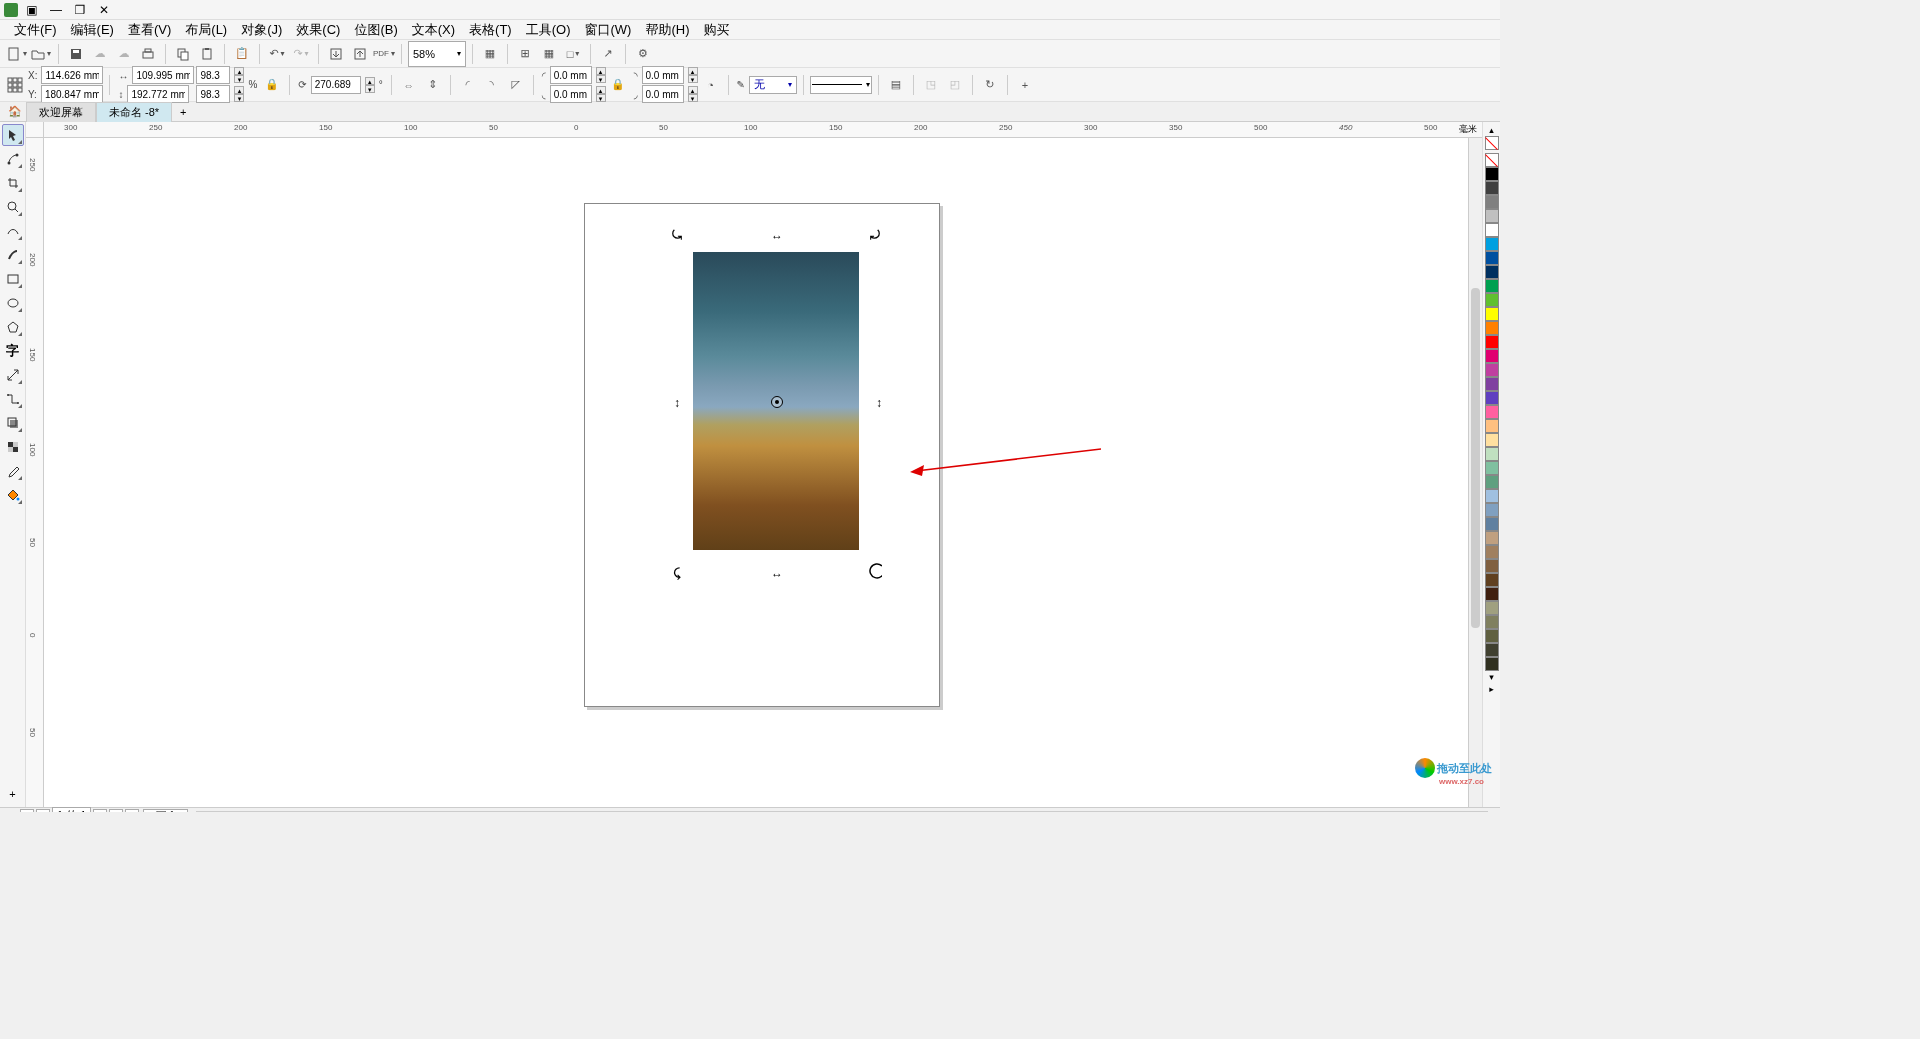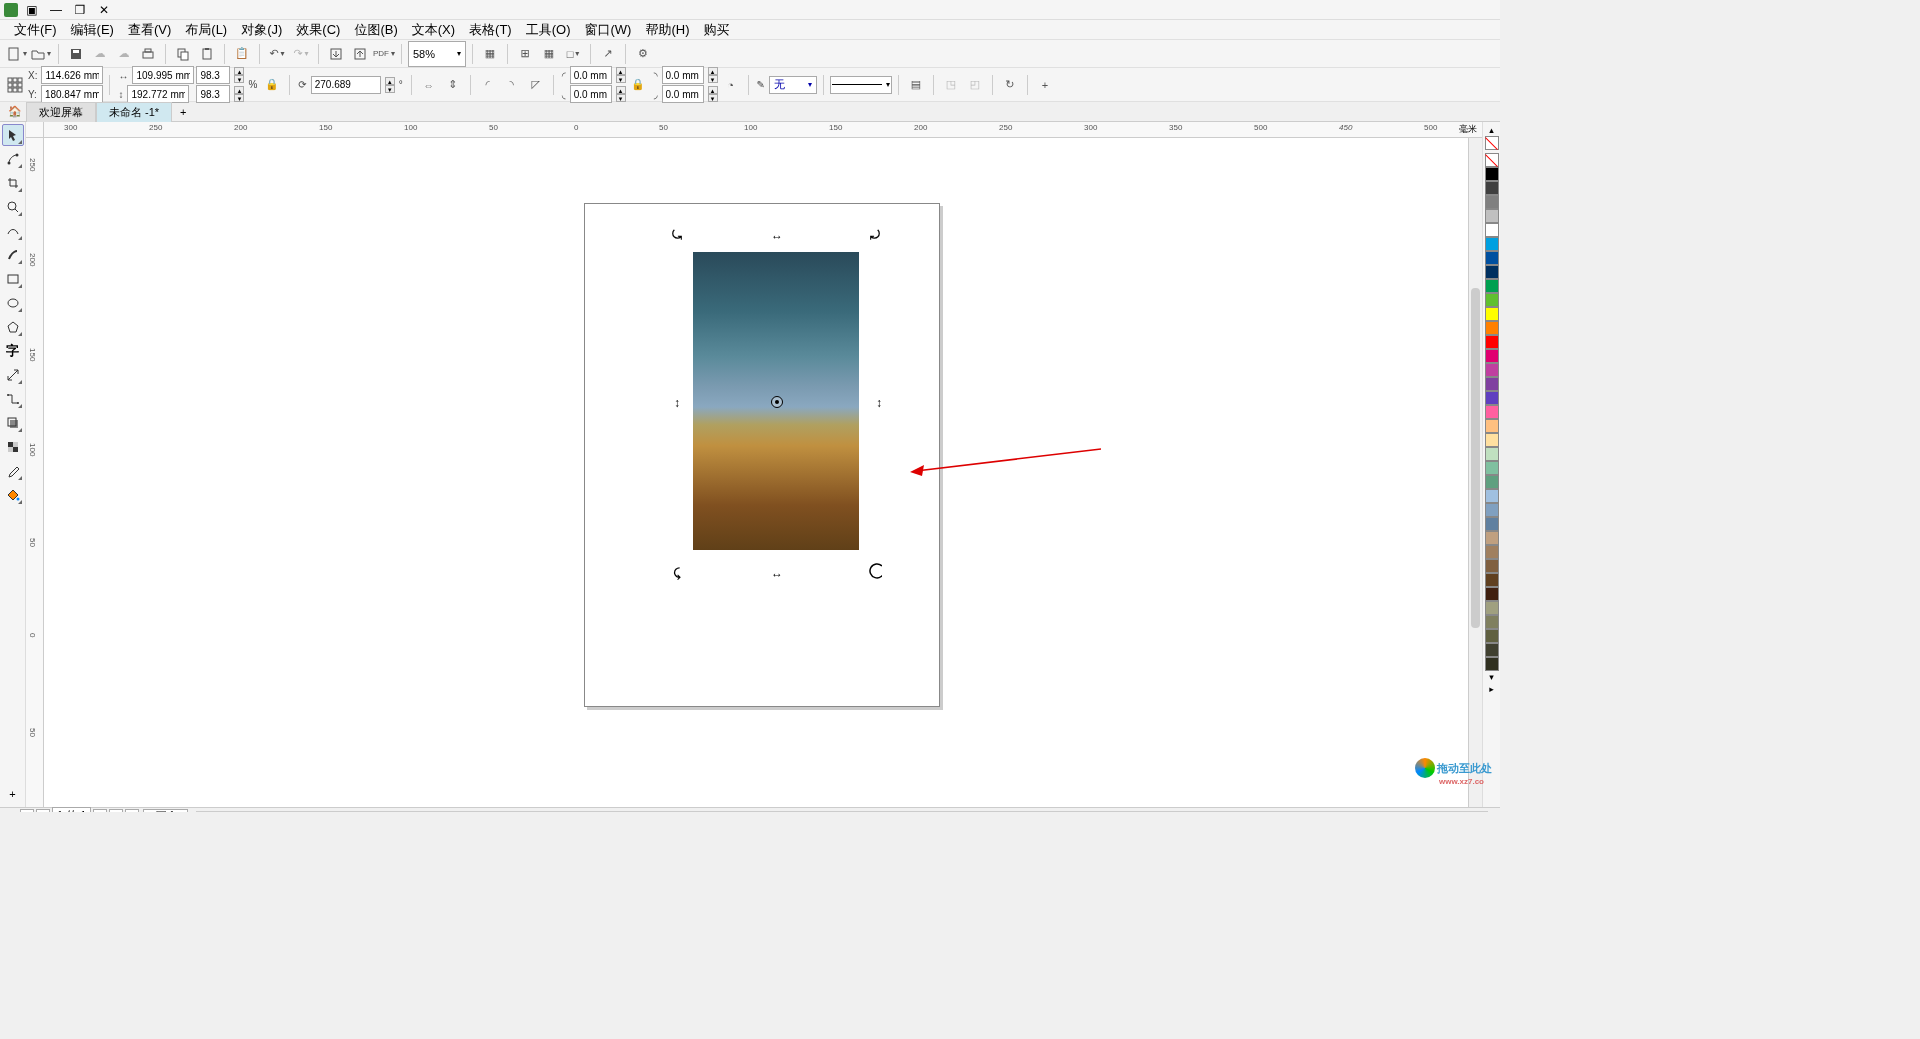--- a/index.html
+++ b/index.html
@@ -262,21 +262,21 @@
         <div class="tb-spinner">
           <span>▴</span>
           <span>▾</span>
         </div>
       </div>
   </div>
   <span class="tb-label">%</span>
   <div class="tb-btn">🔒</div>
   <div class="tb-sep"></div>
   <span class="tb-label">⟳</span>
-  <input class="tb-input" style="width: 70px;" value="270.689">
+  <input class="tb-input" style="width: 50px;" value="270.689">
   <div class="tb-spinner">
       <span>▴</span>
       <span>▾</span>
     </div>
   <span class="tb-label">°</span>
   <div class="tb-sep"></div>
   <div class="tb-btn">⇔</div>
   <div class="tb-btn">⇕</div>
   <div class="tb-sep"></div>
   <div class="tb-btn">◜</div>
@@ -339,21 +339,21 @@
   <div class="tb-btn disabled">◰</div>
   <div class="tb-sep"></div>
   <div class="tb-btn">↻</div>
   <div class="tb-sep"></div>
   <div class="tb-btn">+</div>
 </div>
 
 <div class="doctabs">
   <div class="doctab-home">🏠</div>
   <div class="doctab">欢迎屏幕</div>
-  <div class="doctab active">未命名 -1*</div>
+  <div class="doctab active">未命名 -8*</div>
   <div class="doctab-home">+</div>
 </div>
 
 <div class="workspace">
 
   <div class="toolbox">
     <div class="tool active">
         <svg width="14" height="14">
           <path d="M3 2l7 5-3 1 2 4-2 1-2-4-2 2z" fill="#333"></path>
         </svg>

